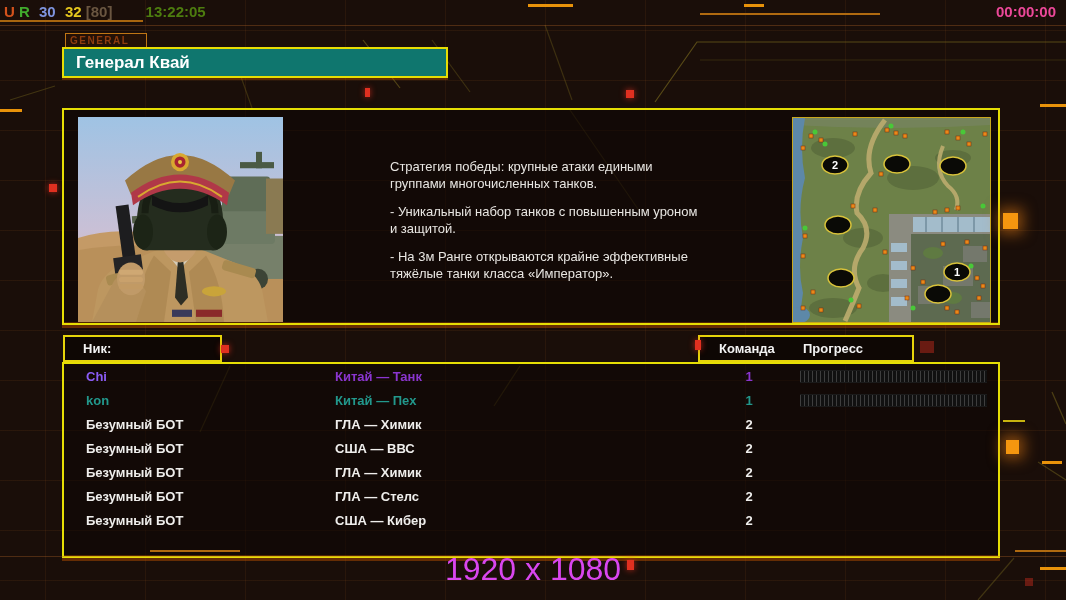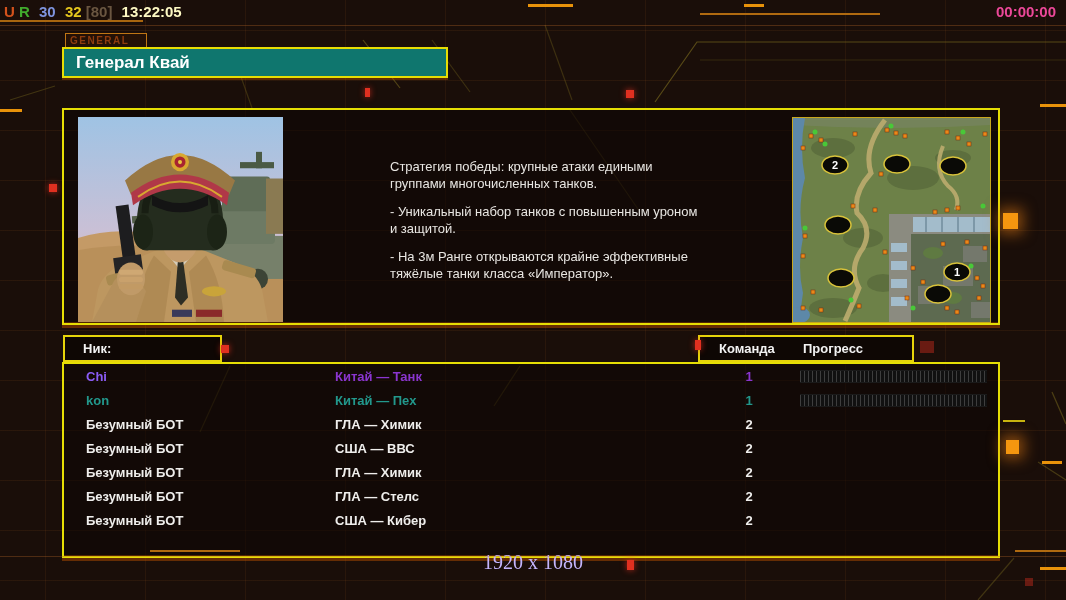--- a/index.html
+++ b/index.html
@@ -66,21 +66,21 @@
   .c-gen  { position:absolute; left:271px; top:4px; }
   .c-team { position:absolute; left:665px; width:40px; top:4px; text-align:center; }
   .c-prog {
     position:absolute; left:736px; top:5px; width:187px; height:11px;
     background:repeating-linear-gradient(90deg,#3e3e3e 0 1px,#111 1px 4px);
     border-top:1px solid #1a1a1a; border-bottom:1px solid #1a1a1a;
   }
   
   .footer-res {
     position:absolute; left:0; right:0; top:551px; text-align:center;
-    font-family:Liberation Serif, serif; font-size:20px; color:#c4b5fd;
+    font-family:Liberation Sans, sans-serif; font-size:32px; color:#d946ef;
   }
   
   .decor span { position:absolute; display:block; pointer-events:none; }
   .sq-red { width:8px; height:8px; background:#e03020; box-shadow:0 0 6px rgba(224,48,32,.8); }
   .sq-red.dim { opacity:.4; box-shadow:none; }
   .sq-org { width:16px; height:16px; background:#f5960f; box-shadow:0 0 14px 5px rgba(240,130,20,.5); }
   .hseg { height:2px; background:#b06a10; }
   .hseg.bright { background:#e8920a; height:3px; }
   .hseg.dimline { background:rgba(180,100,40,.35); height:1px; }
   svg.circuit { position:absolute; inset:0; pointer-events:none; }
@@ -108,21 +108,21 @@
       <path d="M978,600 L1014,558" opacity=".35"></path>
     </g>
   </svg>
 
   <div class="topbar-left">
     <span class="seg tight" style="color: rgb(212, 82, 28);">U</span>
     <span class="seg" style="color: rgb(65, 171, 45);">R</span>
     <span class="seg" style="color: rgb(126, 148, 222);">30</span>
     <span class="seg tight" style="color: rgb(230, 200, 30);">32</span>
     <span class="seg" style="color: rgb(106, 86, 65);">[80]</span>
-    <span class="seg tight" style="color: #fef9c3;">13:22:05</span>
+    <span class="seg tight" style="color: #4d7c0f; margin-left: 24px;">13:22:05</span>
   </div>
   <div class="topbar-underline"></div>
   <div class="topbar-right">00:00:00</div>
 
   <div class="general-tab">GENERAL</div>
   <div class="title-box">Генерал Квай</div>
 
   <div class="panel" id="main-panel"></div>
 
   <svg class="portrait" viewBox="0 0 205 200" preserveAspectRatio="none">

